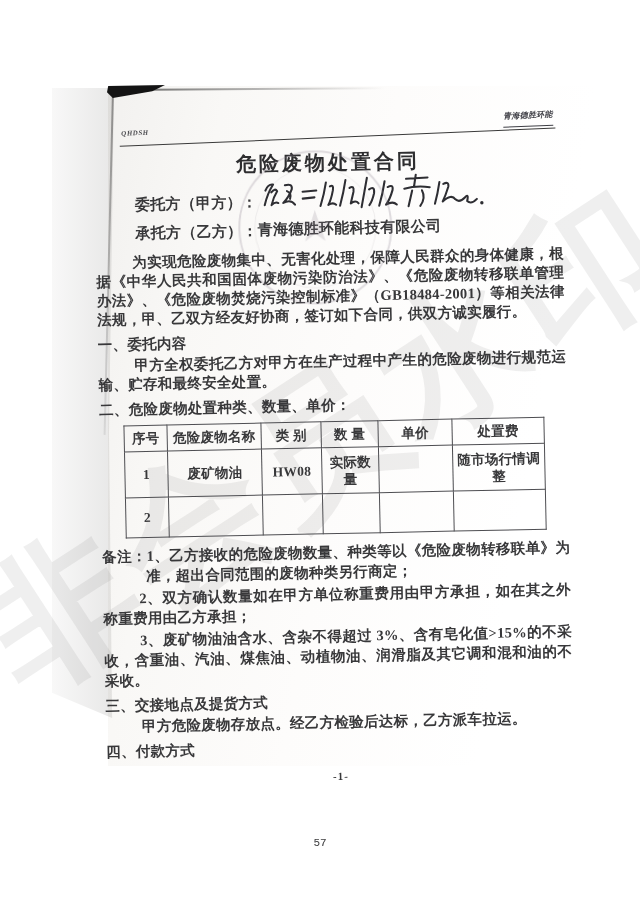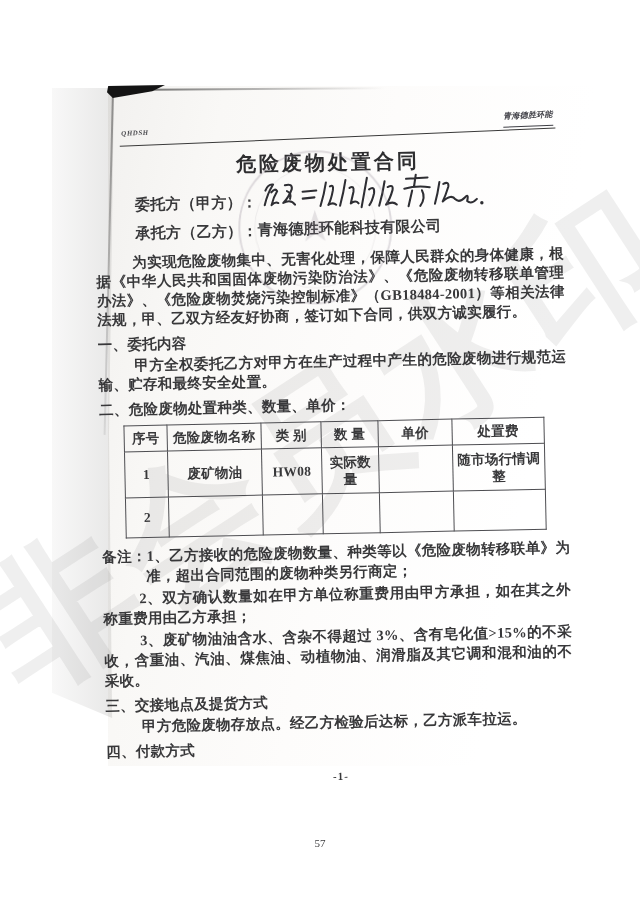--- a/index.html
+++ b/index.html
@@ -81,21 +81,21 @@
   tr.r2{height:40px;}
   .c0{width:38px;}.c1{width:89px;}.c2{width:55px;}.c3{width:52px;}
   .c4{width:69px;}.c5{width:87px;}
   .notes{margin-top:8px;}
   .note1{padding-left:3em;text-indent:-3em;text-align:justify;line-height:20px;}
   .note{margin-top:2px;text-indent:2.5em;text-align:justify;line-height:20px;}
   .pageno{margin-top:10px;text-align:center;font-size:11px;font-weight:600;
     letter-spacing:1px;}
   .viewer-pageno{
     position:absolute;left:300px;top:837px;width:40px;text-align:center;
-    font-size:11px;color:#3c3c3e;font-family:Liberation Serif, serif;z-index:4;
+    font-size:11px;color:#3c3c3e;font-family:Liberation Mono, monospace;z-index:4;
   }
   .hw-stroke{stroke:#2e2e33;stroke-width:2.1;fill:none;stroke-linecap:round;
     stroke-linejoin:round;}
 </style>
 </head>
 <body>
 
 <div class="paper">
   <div class="paper-tint"></div>
   <div class="left-shade"></div>

